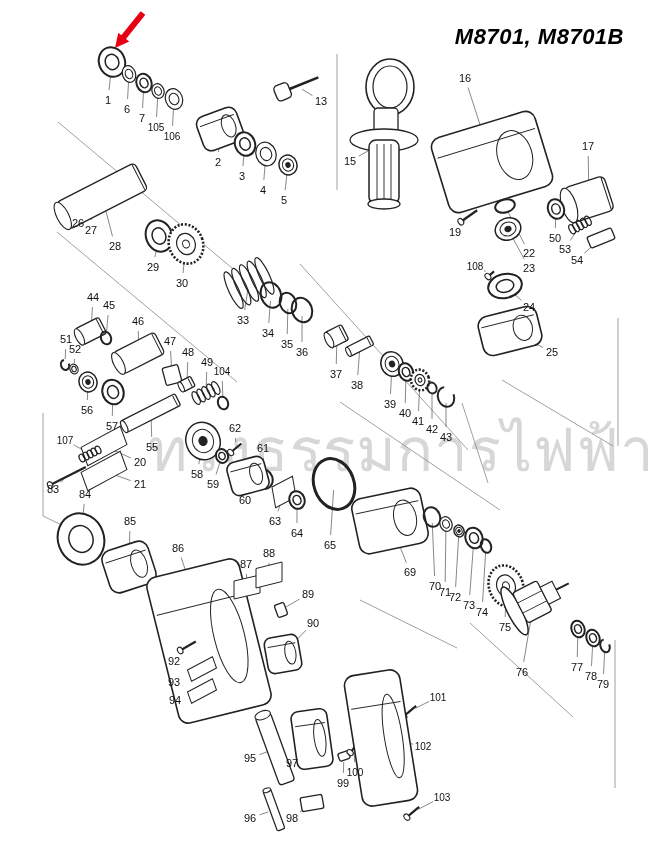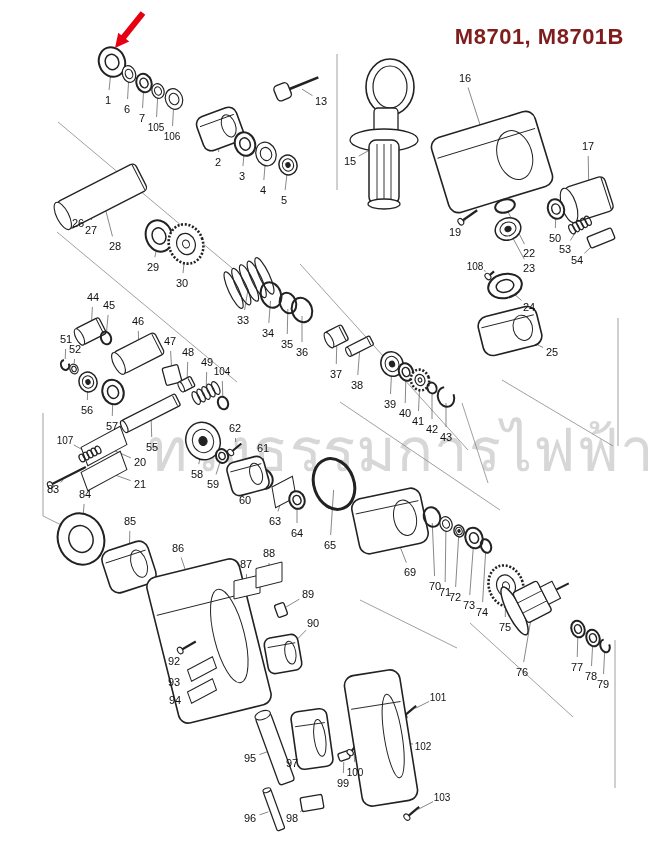--- a/index.html
+++ b/index.html
@@ -614,14 +614,14 @@
         <text x="355" y="772" text-anchor="middle" dominant-baseline="central" font-size="10" class="plabel">100</text>
         <text x="438" y="697" text-anchor="middle" dominant-baseline="central" font-size="10" class="plabel">101</text>
         <text x="423" y="746" text-anchor="middle" dominant-baseline="central" font-size="10" class="plabel">102</text>
         <text x="442" y="797" text-anchor="middle" dominant-baseline="central" font-size="10" class="plabel">103</text>
       </g>
       <g>
         <line x1="143" y1="13" x2="121.24695047554424" y2="40.1913119055697" stroke="#e60012" stroke-width="6"></line>
         <polygon points="115,48 118.27964899966072,32.69497133491661 129.21181233186314,41.44070200067855" fill="#e60012"></polygon>
       </g>
     </svg>
-  <div id="title" style="color: #7f1d1d;">M8701, M8701B</div>
+  <div id="title" style="color: #000000; font-style: italic;">M8701, M8701B</div>
 </div>
 
 </body></html>

